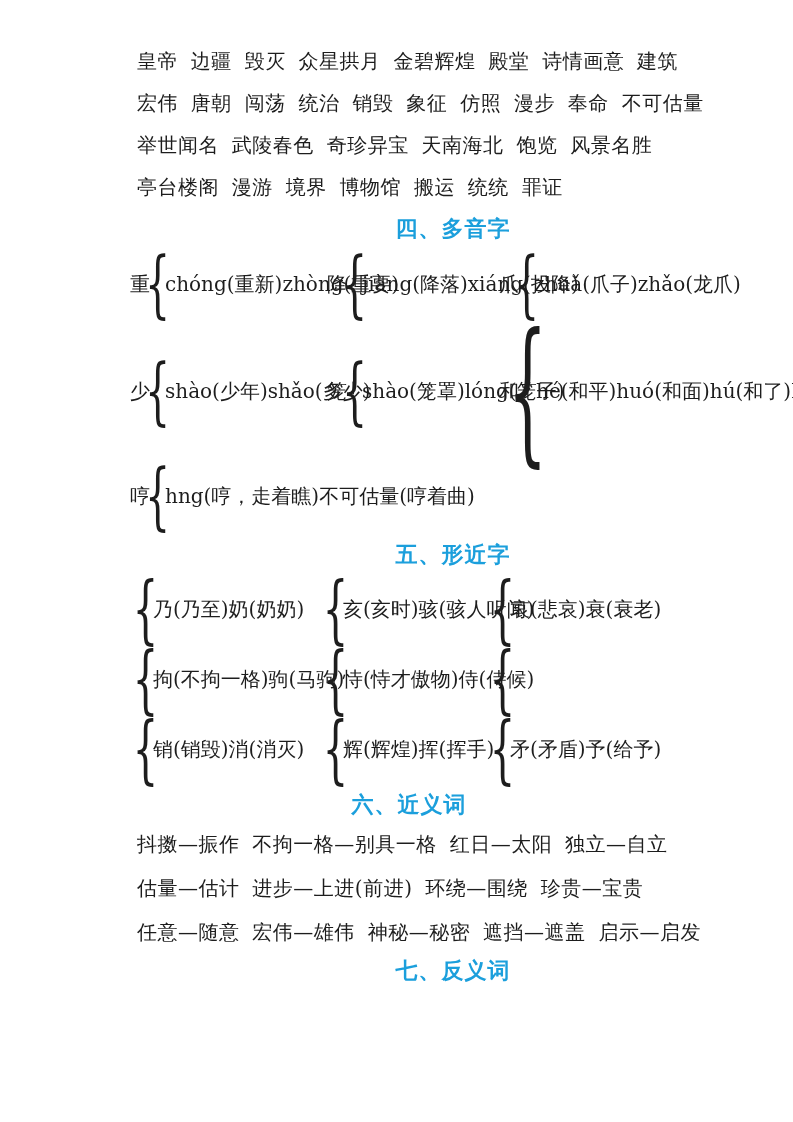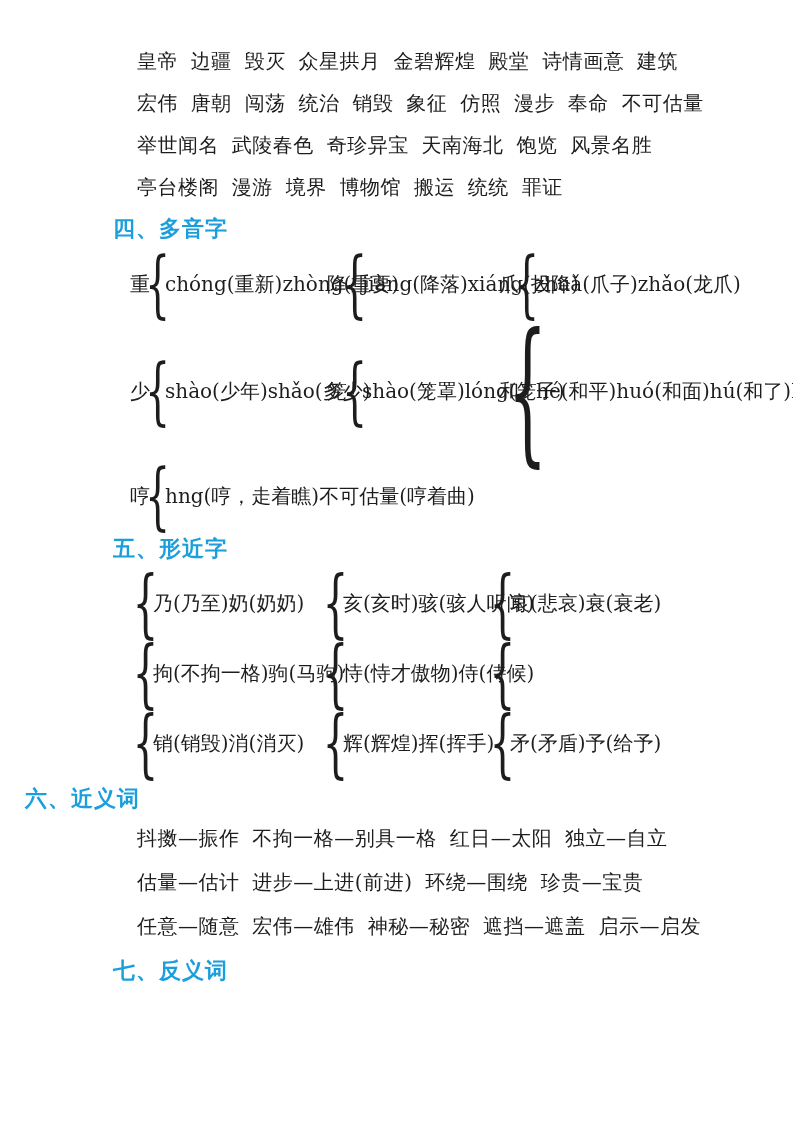--- a/index.html
+++ b/index.html
@@ -12,26 +12,26 @@
 
   
   .word-list{margin-left:137px;}
   .wl-line{line-height:42px;letter-spacing:0.5px;word-spacing:6px;white-space:nowrap;}
 
   
   .sec-title{
     margin-left:113px;
     font-family:"DejaVu Sans","Liberation Sans",sans-serif;
     font-weight:bold;font-size:22px;line-height:30px;
-    color:#1b9fdc;letter-spacing:1px;white-space:nowrap;
+    color:#1b9fdc;letter-spacing:1px;white-space:nowrap;text-align:center;
   }
   .t4{margin-top:6px;}
-  .t5{margin-top:6px;}
+  .t5{margin-top:12px;}
   .t6{margin-top:8px;margin-bottom:0;margin-left:25px;}
-  .t7{margin-top:8px;}
+  .t7{margin-top:2px;}
 
   
   .mrow{display:flex;align-items:center;margin-left:130px;}
   .mrow1{margin-top:8px;}
   .mrow2{margin-top:4px;}
   .mrow3{margin-top:2px;}
   .mcell{display:flex;align-items:center;}
   .mcell1{width:197px;}
   .mcell2{width:172px;}
   .mchar{font-size:20px;white-space:nowrap;}

